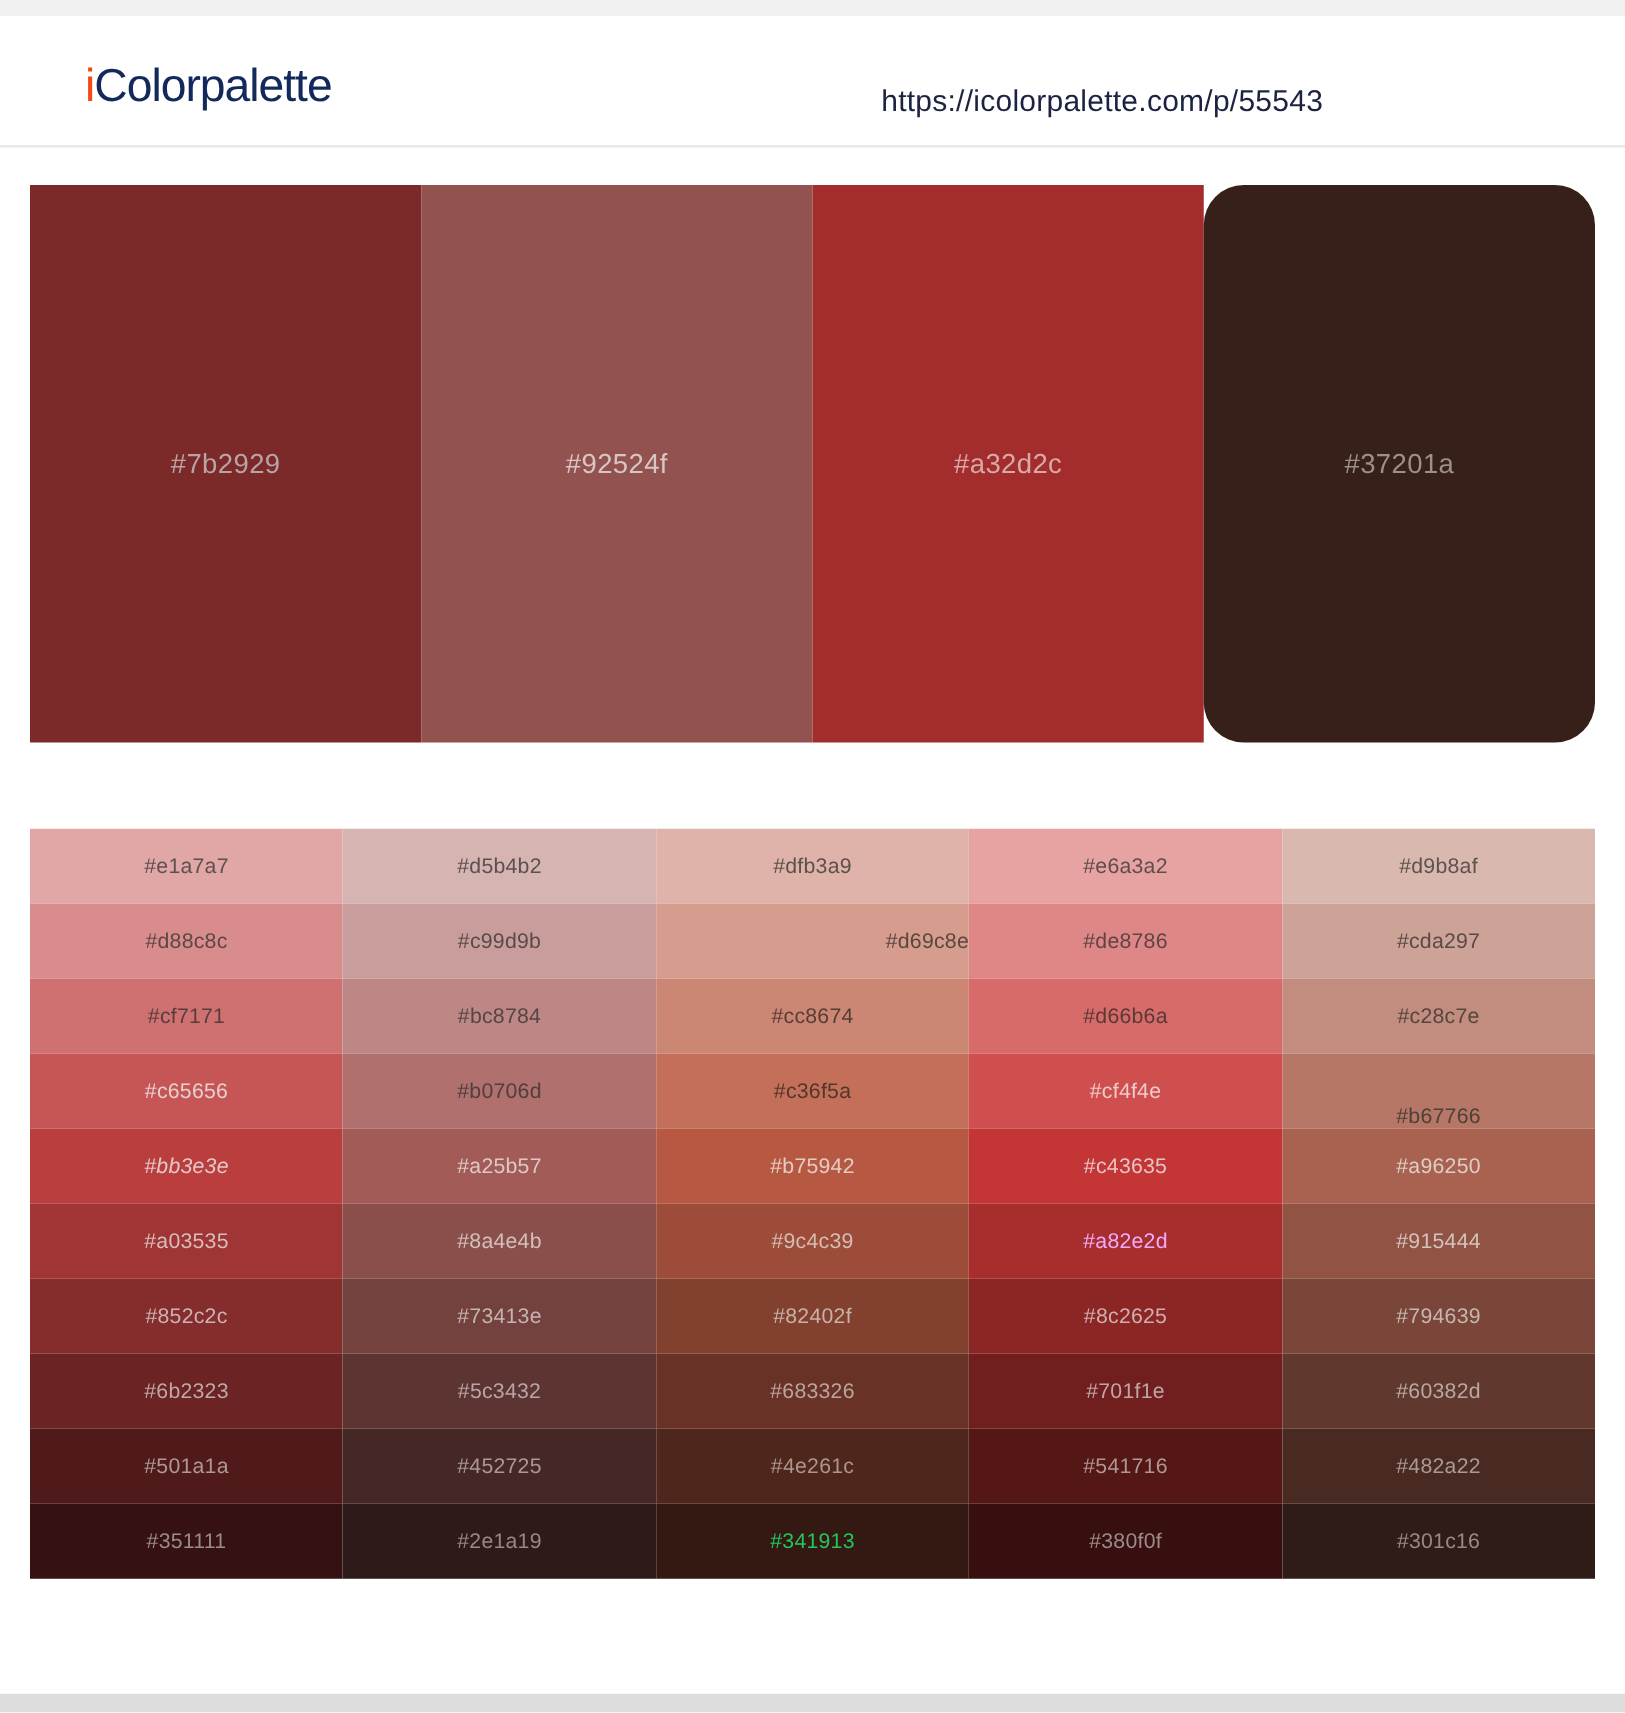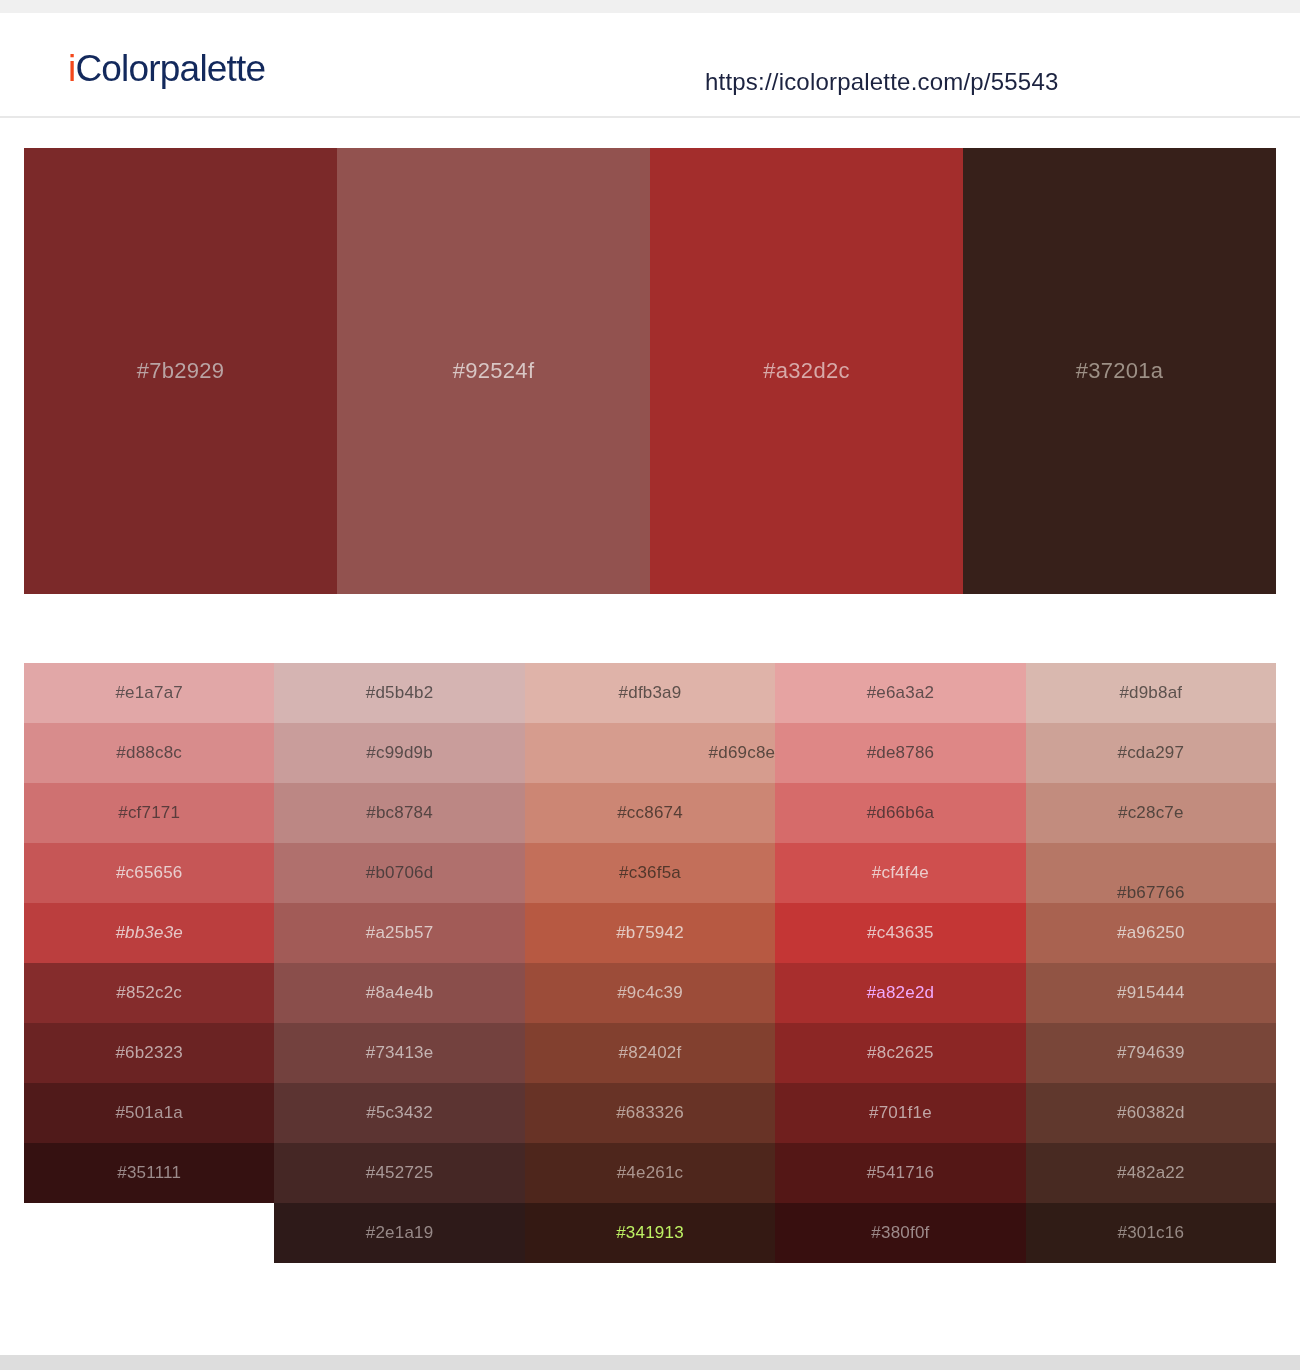--- a/index.html
+++ b/index.html
@@ -134,21 +134,21 @@
   <div class="main-swatches">
       <div class="main-swatch" style="background: rgb(123, 41, 41);">
         <span class="main-swatch-label" style="color: rgb(185, 163, 163);">#7b2929</span>
       </div>
       <div class="main-swatch" style="background: rgb(146, 82, 79);">
         <span class="main-swatch-label" style="color: rgb(216, 198, 196);">#92524f</span>
       </div>
       <div class="main-swatch" style="background: rgb(163, 45, 44);">
         <span class="main-swatch-label" style="color: rgb(215, 169, 168);">#a32d2c</span>
       </div>
-      <div class="main-swatch" style="background: rgb(55, 32, 26);">
+      <div class="main-swatch" style="background: rgb(55, 32, 26); border-radius: 32px;">
         <span class="main-swatch-label" style="color: rgb(157, 144, 134);">#37201a</span>
       </div>
     </div>
 
   <div class="tint-grid">
       <div class="tint-col">
         <div class="tint-cell" style="background: rgb(225, 167, 167);">
           <span class="tint-label" style="color: rgb(95, 80, 80);">#e1a7a7</span>
         </div>
         <div class="tint-cell" style="background: rgb(216, 140, 140);">
@@ -156,20 +156,23 @@
         </div>
         <div class="tint-cell" style="background: rgb(207, 113, 113);">
           <span class="tint-label" style="color: rgb(90, 60, 60);">#cf7171</span>
         </div>
         <div class="tint-cell" style="background: rgb(198, 86, 86);">
           <span class="tint-label" style="color: rgb(232, 207, 207);">#c65656</span>
         </div>
         <div class="tint-cell" style="background: rgb(187, 62, 62); font-style: italic;">
           <span class="tint-label" style="color: rgb(229, 199, 199);">#bb3e3e</span>
         </div>
+        <div class="tint-cell" style="background: rgb(160, 53, 53);">
+          <span class="tint-label" style="color: rgb(217, 188, 188);">#a03535</span>
+        </div>
         <div class="tint-cell" style="background: rgb(133, 44, 44);">
           <span class="tint-label" style="color: rgb(205, 178, 178);">#852c2c</span>
         </div>
         <div class="tint-cell" style="background: rgb(107, 35, 35);">
           <span class="tint-label" style="color: rgb(191, 167, 167);">#6b2323</span>
         </div>
         <div class="tint-cell" style="background: rgb(80, 26, 26);">
           <span class="tint-label" style="color: rgb(173, 152, 152);">#501a1a</span>
         </div>
         <div class="tint-cell" style="background: rgb(53, 17, 17);">
@@ -230,21 +233,21 @@
         <div class="tint-cell" style="background: rgb(130, 64, 47);">
           <span class="tint-label" style="color: rgb(201, 177, 169);">#82402f</span>
         </div>
         <div class="tint-cell" style="background: rgb(104, 51, 38);">
           <span class="tint-label" style="color: rgb(187, 164, 156);">#683326</span>
         </div>
         <div class="tint-cell" style="background: rgb(78, 38, 28);">
           <span class="tint-label" style="color: rgb(171, 149, 142);">#4e261c</span>
         </div>
         <div class="tint-cell" style="background: rgb(52, 25, 19);">
-          <span class="tint-label" style="color: #bef264;">#341913</span>
+          <span class="tint-label" style="color: #22c55e;">#341913</span>
         </div>
       </div>
       <div class="tint-col">
         <div class="tint-cell" style="background: rgb(230, 163, 162);">
           <span class="tint-label" style="color: rgb(96, 77, 77);">#e6a3a2</span>
         </div>
         <div class="tint-cell" style="background: rgb(222, 135, 134);">
           <span class="tint-label" style="color: rgb(93, 69, 68);">#de8786</span>
         </div>
         <div class="tint-cell" style="background: rgb(214, 107, 106);">

